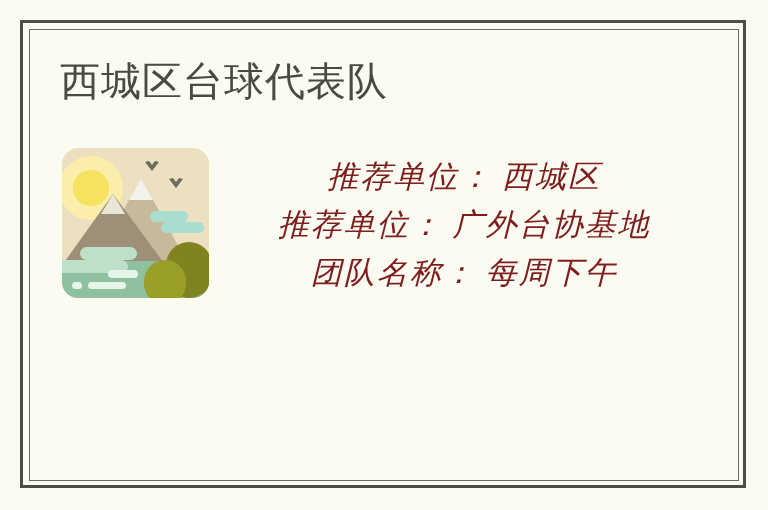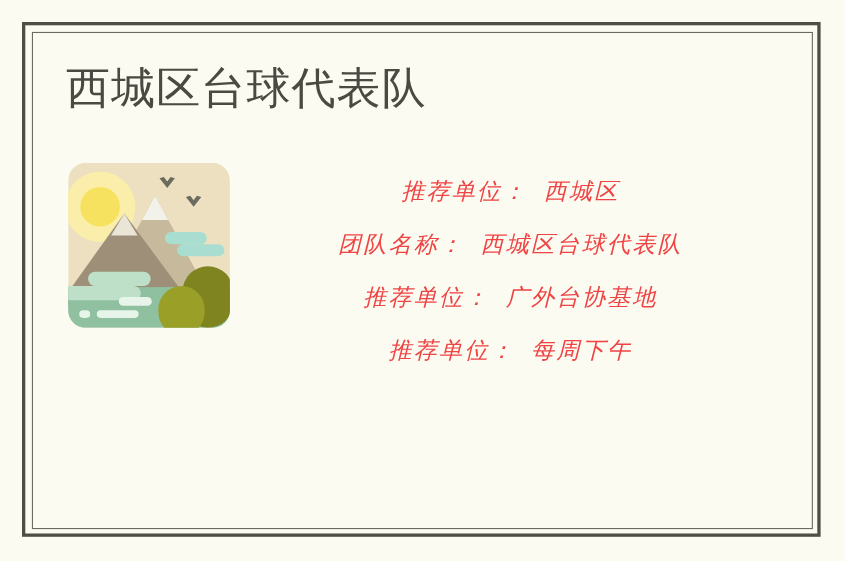--- a/index.html
+++ b/index.html
@@ -92,26 +92,26 @@
 
   
   .info-block {
     position: absolute;
     left: 200px;
     top: 14px;
     width: 470px;
     text-align: center;
   }
   .info-line {
-    font-size: 21px;
+    font-size: 31px;
     line-height: 48px;
-    color: #ef4444;
+    color: #7f1d1d;
     white-space: nowrap;
     letter-spacing: 2px;
-    font-family: Liberation Mono, monospace;
+    font-family: Liberation Serif, serif;
     font-style: italic;
     font-weight: 400;
   }
 </style>
 </head>
 <body>
 
 <div class="page">
 
   <div class="frame-outer"></div>
@@ -159,20 +159,19 @@
             <rect x="82" y="112" width="42" height="45" rx="21" fill="#9aa027"></rect>
 
             <path d="M83 14 l7 9 l7 -9 l-4 -1 l-3 4 l-3 -4 z" fill="#6b6b5e"></path>
             <path d="M107 31 l7 9 l7 -9 l-4 -1 l-3 4 l-3 -4 z" fill="#6b6b5e"></path>
           </g>
         </svg>
       </div>
 
       <div class="info-block">
         <div class="info-line">推荐单位： 西城区</div>
-        <div class="info-line">团队名称： 西城区台球代表队</div>
         <div class="info-line">推荐单位： 广外台协基地</div>
-        <div class="info-line">推荐单位： 每周下午</div>
+        <div class="info-line">团队名称： 每周下午</div>
       </div>
 
     </div>
   </div>
 </div>
 
 </body></html>

